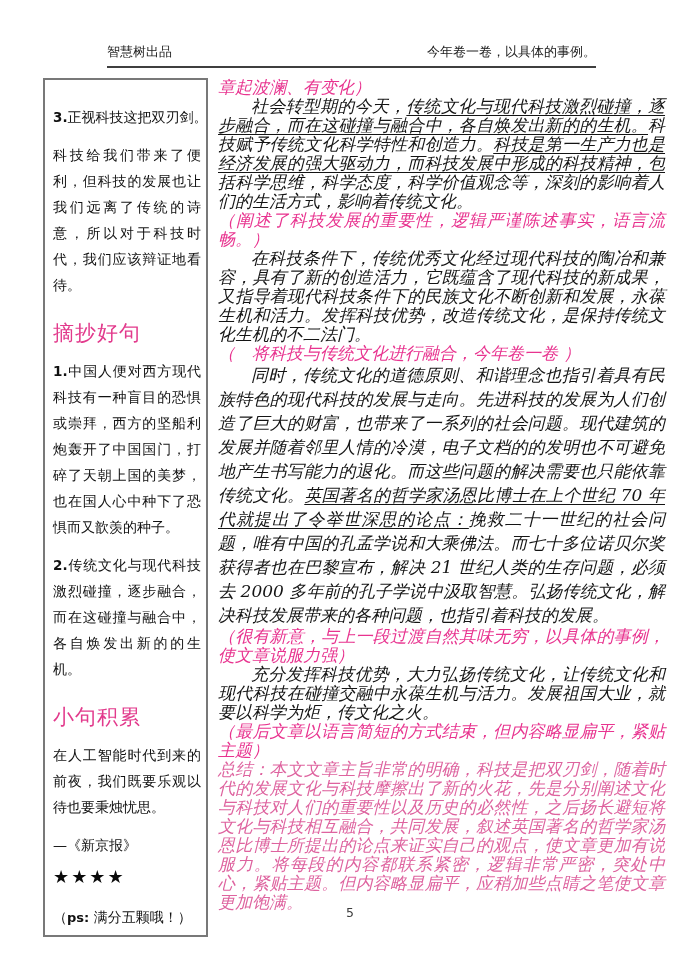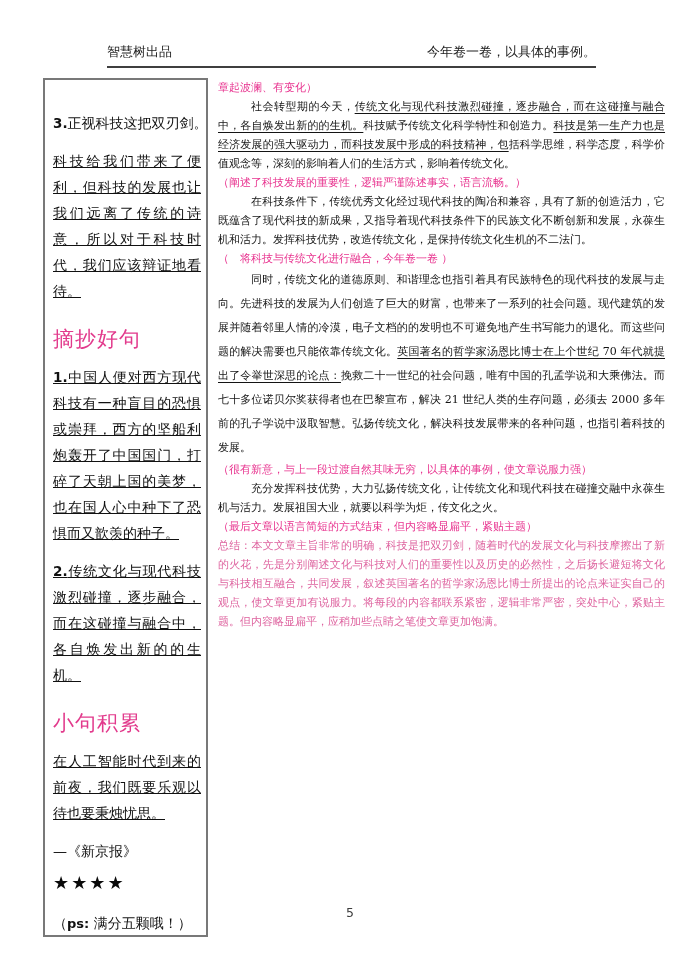--- a/index.html
+++ b/index.html
@@ -18,41 +18,41 @@
   
   .header{
     position:absolute;left:107px;top:43px;width:489px;
     display:flex;justify-content:space-between;align-items:flex-end;
     font-size:13px;color:#222;padding-bottom:5px;border-bottom:2px solid #3f3f3f;
   }
   
   .sidebar{
     position:absolute;left:43px;top:78px;width:165px;height:859px;
     box-sizing:border-box;border:2px solid #787878;background:#fff;
-    padding:30px 5px 0 8px;font-size:14px;line-height:26px;color:#111;
+    padding:24px 5px 0 8px;font-size:14px;line-height:26px;color:#111;
     text-align:justify;
   }
   .sb-title{margin:0 0 12px 0;white-space:nowrap;font-size:14px;}
-  .sb-par{margin:0 0 12px 0;text-decoration:underline;}
+  .sb-par{margin:0 0 12px 0;}
   .sb-head{
     color:var(--pink-head);font-size:21px;font-weight:normal;
     margin:22px 0 12px 0;letter-spacing:1px;
   }
   .sb-num{font-family:"DejaVu Sans","Liberation Sans",sans-serif;font-weight:bold;font-size:13.5px;}
   .sb-source{text-align:left;margin:4px 2px 0 0;}
   .stars{
     font-family:"DejaVu Sans","Liberation Sans",sans-serif;
     font-size:18px;letter-spacing:2px;color:#0a0a0a;margin:6px 0 14px 0;
   }
   .sb-ps{margin:0;font-size:14px;}
   .sb-ps b{font-family:"DejaVu Sans","Liberation Sans",sans-serif;font-size:13px;}
   
   .main{
     position:absolute;left:218px;top:78px;width:447px;
-    font-size:11px;line-height:19px;text-align:justify;color:#141414;
+    font-size:17px;line-height:19px;text-align:justify;color:#141414;font-style:italic;
   }
   .main p{margin:0;}
   .indent{text-indent:33px;}
   .note{color:var(--pink-note);}
   .wide{line-height:24px;}
   .u{text-decoration:underline;text-underline-offset:3px;text-decoration-thickness:1px;}
   .summary{margin-top:16px;color:var(--pink-summary);line-height:19px;}
   
   .pagenum{
     position:absolute;left:0;top:905px;width:700px;text-align:center;

